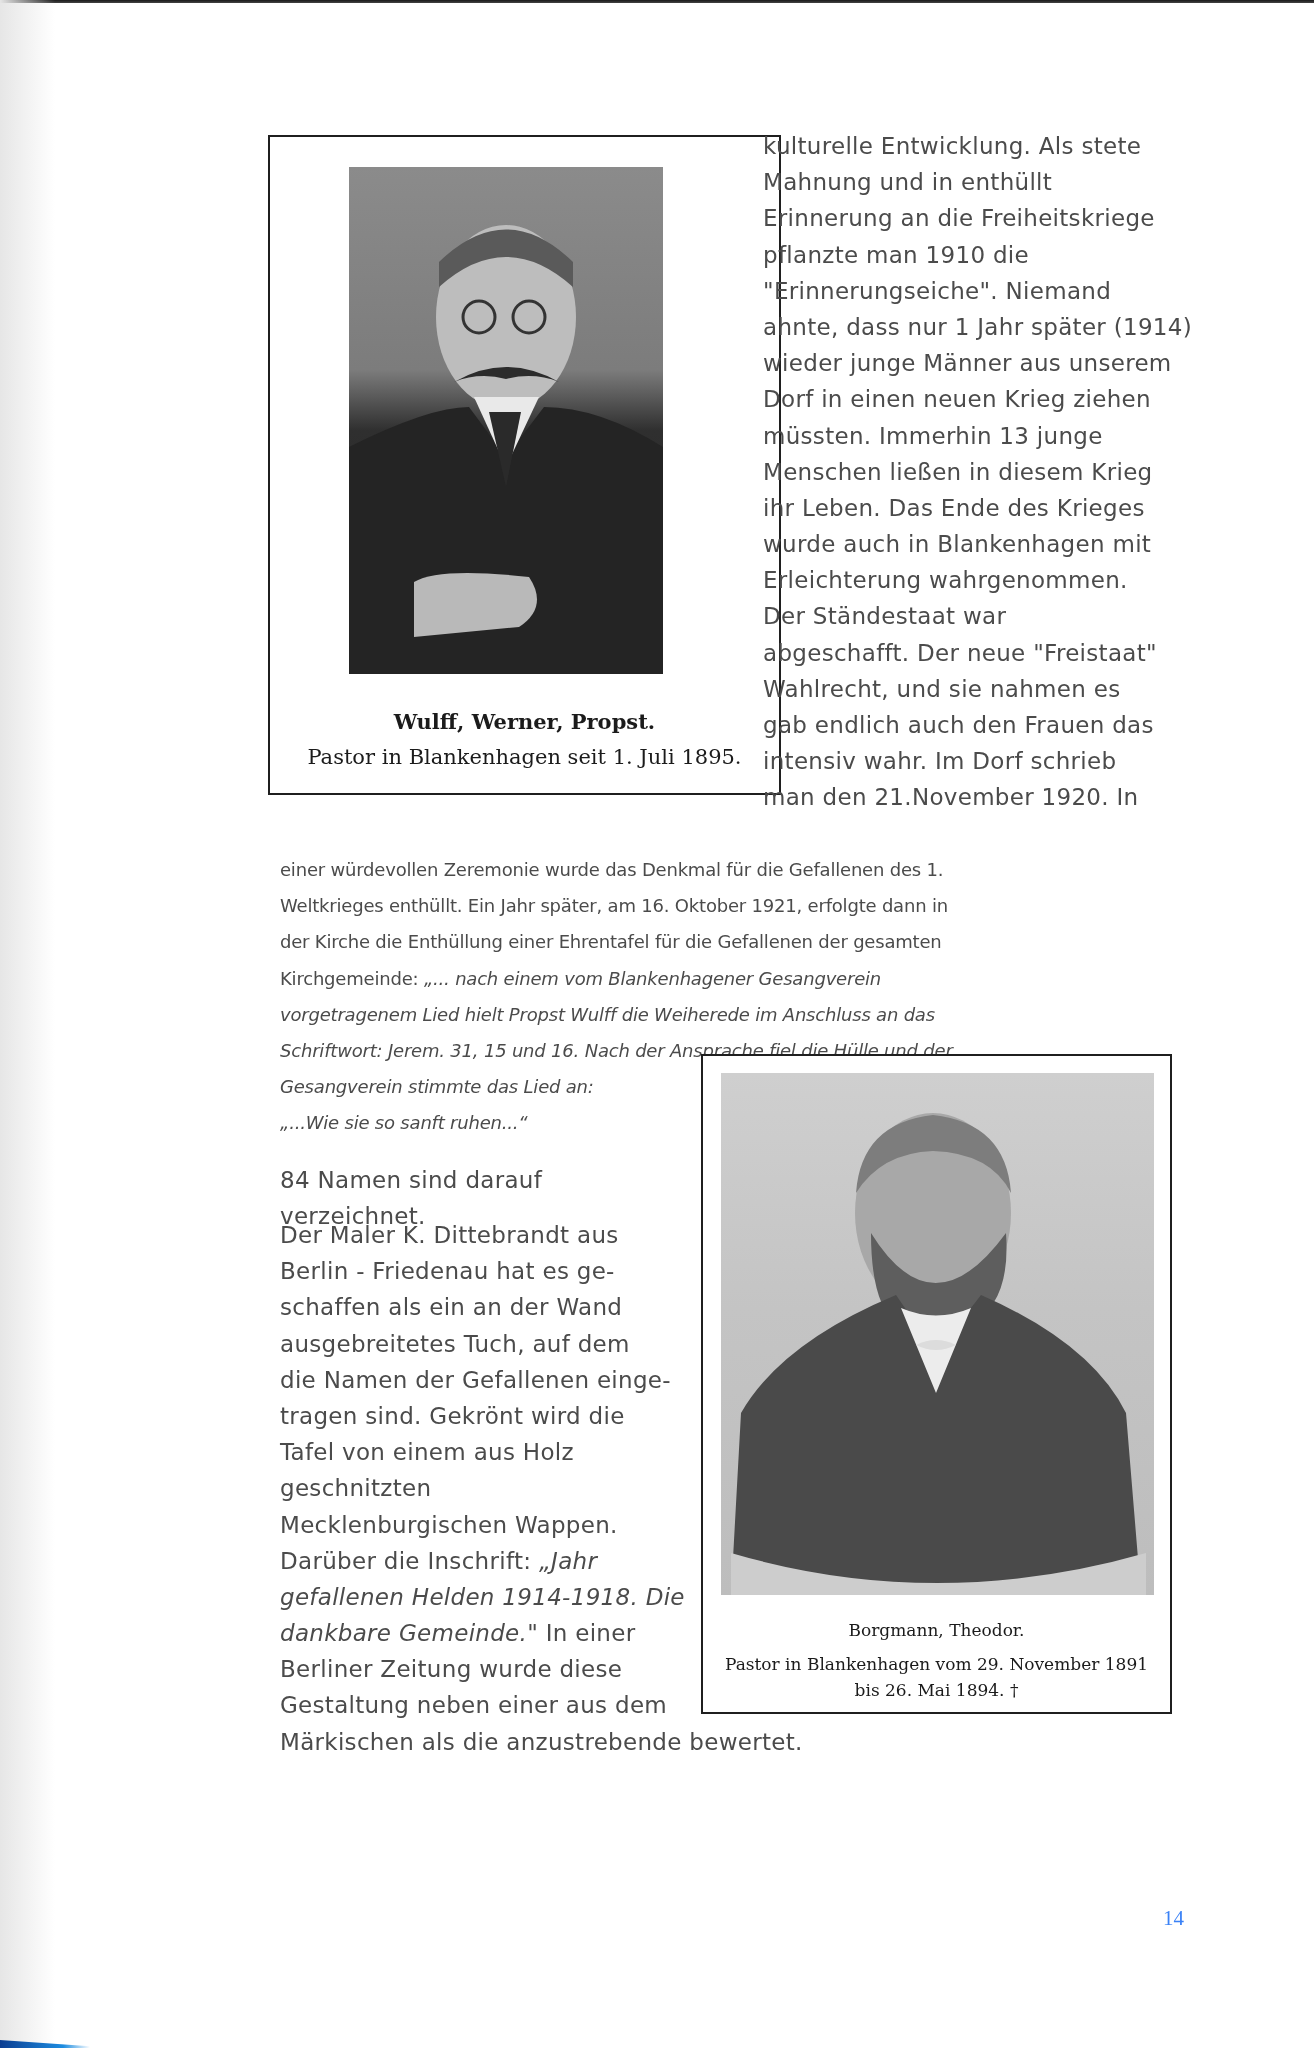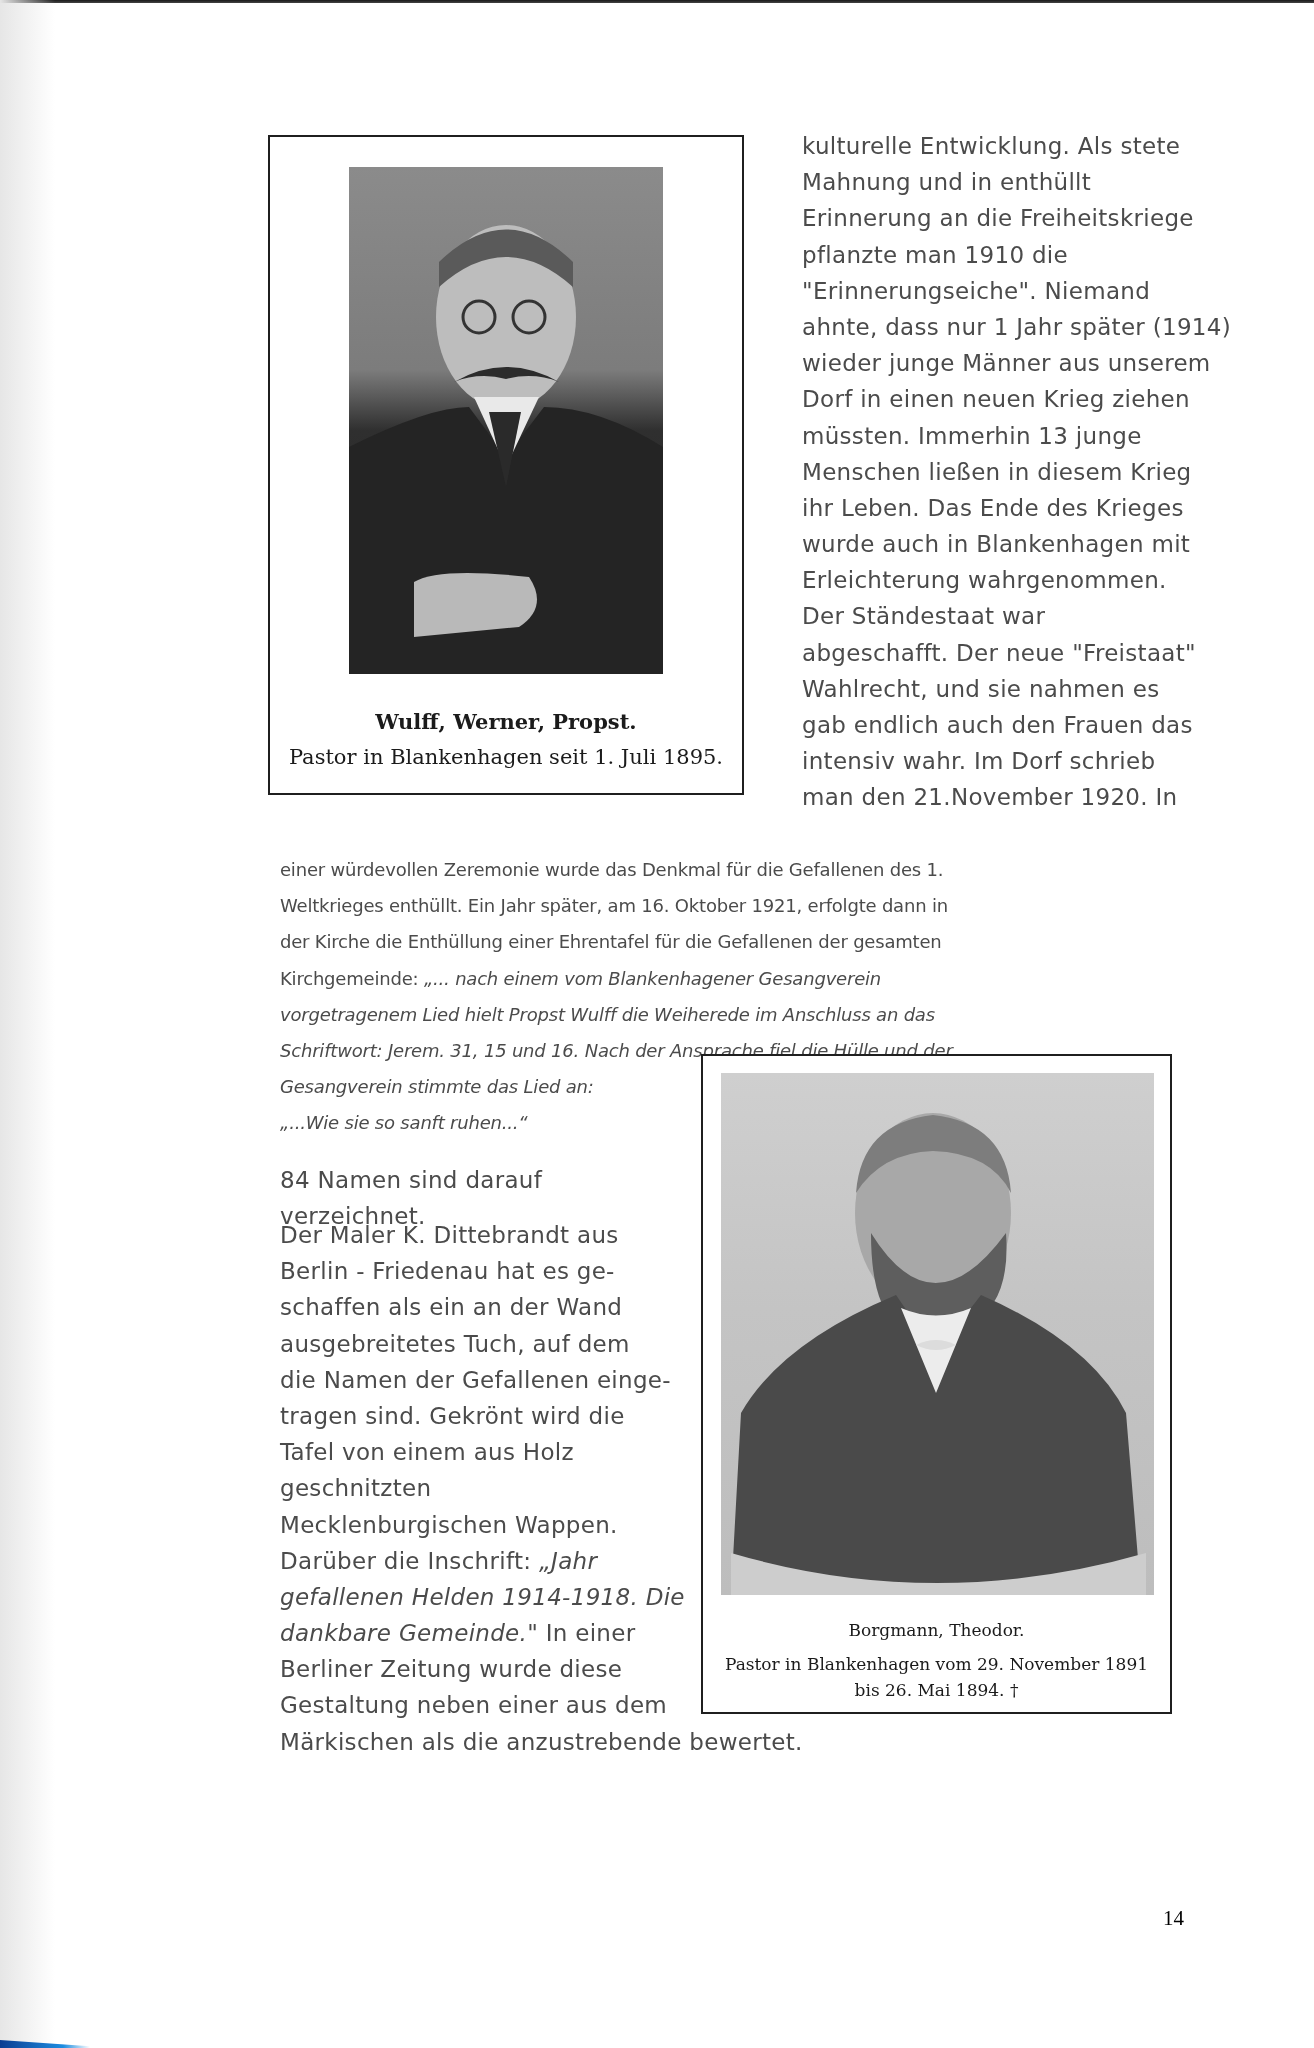--- a/index.html
+++ b/index.html
@@ -34,52 +34,52 @@
     .photo {
       position: absolute;
       background-color: #6f6f6f;
     }
     .caption {
       position: absolute; left: 0; width: 100%; text-align: center;
       font-family: "DejaVu Serif", serif; color: #1b1b1b; white-space: nowrap;
     }
     .page-number {
       position: absolute; left: 1163px; top: 1906px;
-      font-family: "Liberation Serif", serif; font-size: 21px; color: #000000;
+      font-family: "Liberation Serif", serif; font-size: 21px; color: #3b82f6;
     }
   </style>
 </head>
 <body>
 
 <div class="top-edge"></div>
 <div class="left-shade"></div>
 <div class="bottom-stripe"></div>
 
-<div class="frame" style="left:268px; top:135px; width:472px; height:656px;">
+<div class="frame" style="left:268px; top:135px; width:472px; height:656px;padding-left:37px;">
   <div class="photo" style="left:79px; top:30px; width:314px; height:507px; background:
          radial-gradient(ellipse 70px 88px at 50% 28%, #c8c8c8 0%, #aaa 55%, rgba(0,0,0,0) 70%),
          radial-gradient(ellipse 30px 50px at 22% 86%, #e4e4e4 0%, #bbb 60%, rgba(0,0,0,0) 75%),
          linear-gradient(to bottom, #8b8b8b 0%, #7c7c7c 40%, #2f2f2f 52%, #222 100%);">
     <svg width="314" height="507" viewBox="0 0 314 507" style="position:absolute;left:0;top:0">
       <ellipse cx="157" cy="150" rx="70" ry="92" fill="#bdbdbd"></ellipse>
       <path d="M90 95 Q157 30 224 95 L224 120 Q157 60 90 120 Z" fill="#5a5a5a"></path>
       <circle cx="130" cy="150" r="16" fill="none" stroke="#333" stroke-width="3"></circle>
       <circle cx="180" cy="150" r="16" fill="none" stroke="#333" stroke-width="3"></circle>
       <path d="M105 215 Q157 185 210 215 Q185 205 157 212 Q130 205 105 215 Z" fill="#2c2c2c"></path>
       <path d="M0 280 Q80 240 120 240 L157 290 L195 240 Q250 240 314 280 L314 507 L0 507 Z" fill="#242424"></path>
       <path d="M125 230 L157 300 L190 230 Z" fill="#e9e9e9"></path>
       <path d="M140 245 L157 320 L172 245 Z" fill="#2a2a2a"></path>
       <path d="M65 415 Q90 400 180 410 Q200 440 170 460 L65 470 Z" fill="#b9b9b9"></path>
     </svg>
   </div>
   <div class="caption" style="top:572px; font-size:21px; font-weight:bold;">Wulff, Werner, Propst.</div>
   <div class="caption" style="top:608px; font-size:21px;">Pastor in Blankenhagen seit 1. Juli 1895.</div>
 </div>
 
-<div class="text" style="left:802px; top:128px;">
+<div class="text" style="left:763px; top:128px;">
   <span class="line">kulturelle Entwicklung.  Als stete</span>
   <span class="line">Mahnung und in enthüllt</span>
   <span class="line">Erinnerung an die Freiheitskriege</span>
   <span class="line">pflanzte man 1910 die</span>
   <span class="line">"Erinnerungseiche". Niemand</span>
   <span class="line">ahnte, dass nur 1 Jahr später (1914)</span>
   <span class="line">wieder junge Männer aus unserem</span>
   <span class="line">Dorf in einen neuen Krieg ziehen</span>
   <span class="line">müssten. Immerhin 13 junge</span>
   <span class="line">Menschen ließen in diesem Krieg</span>

